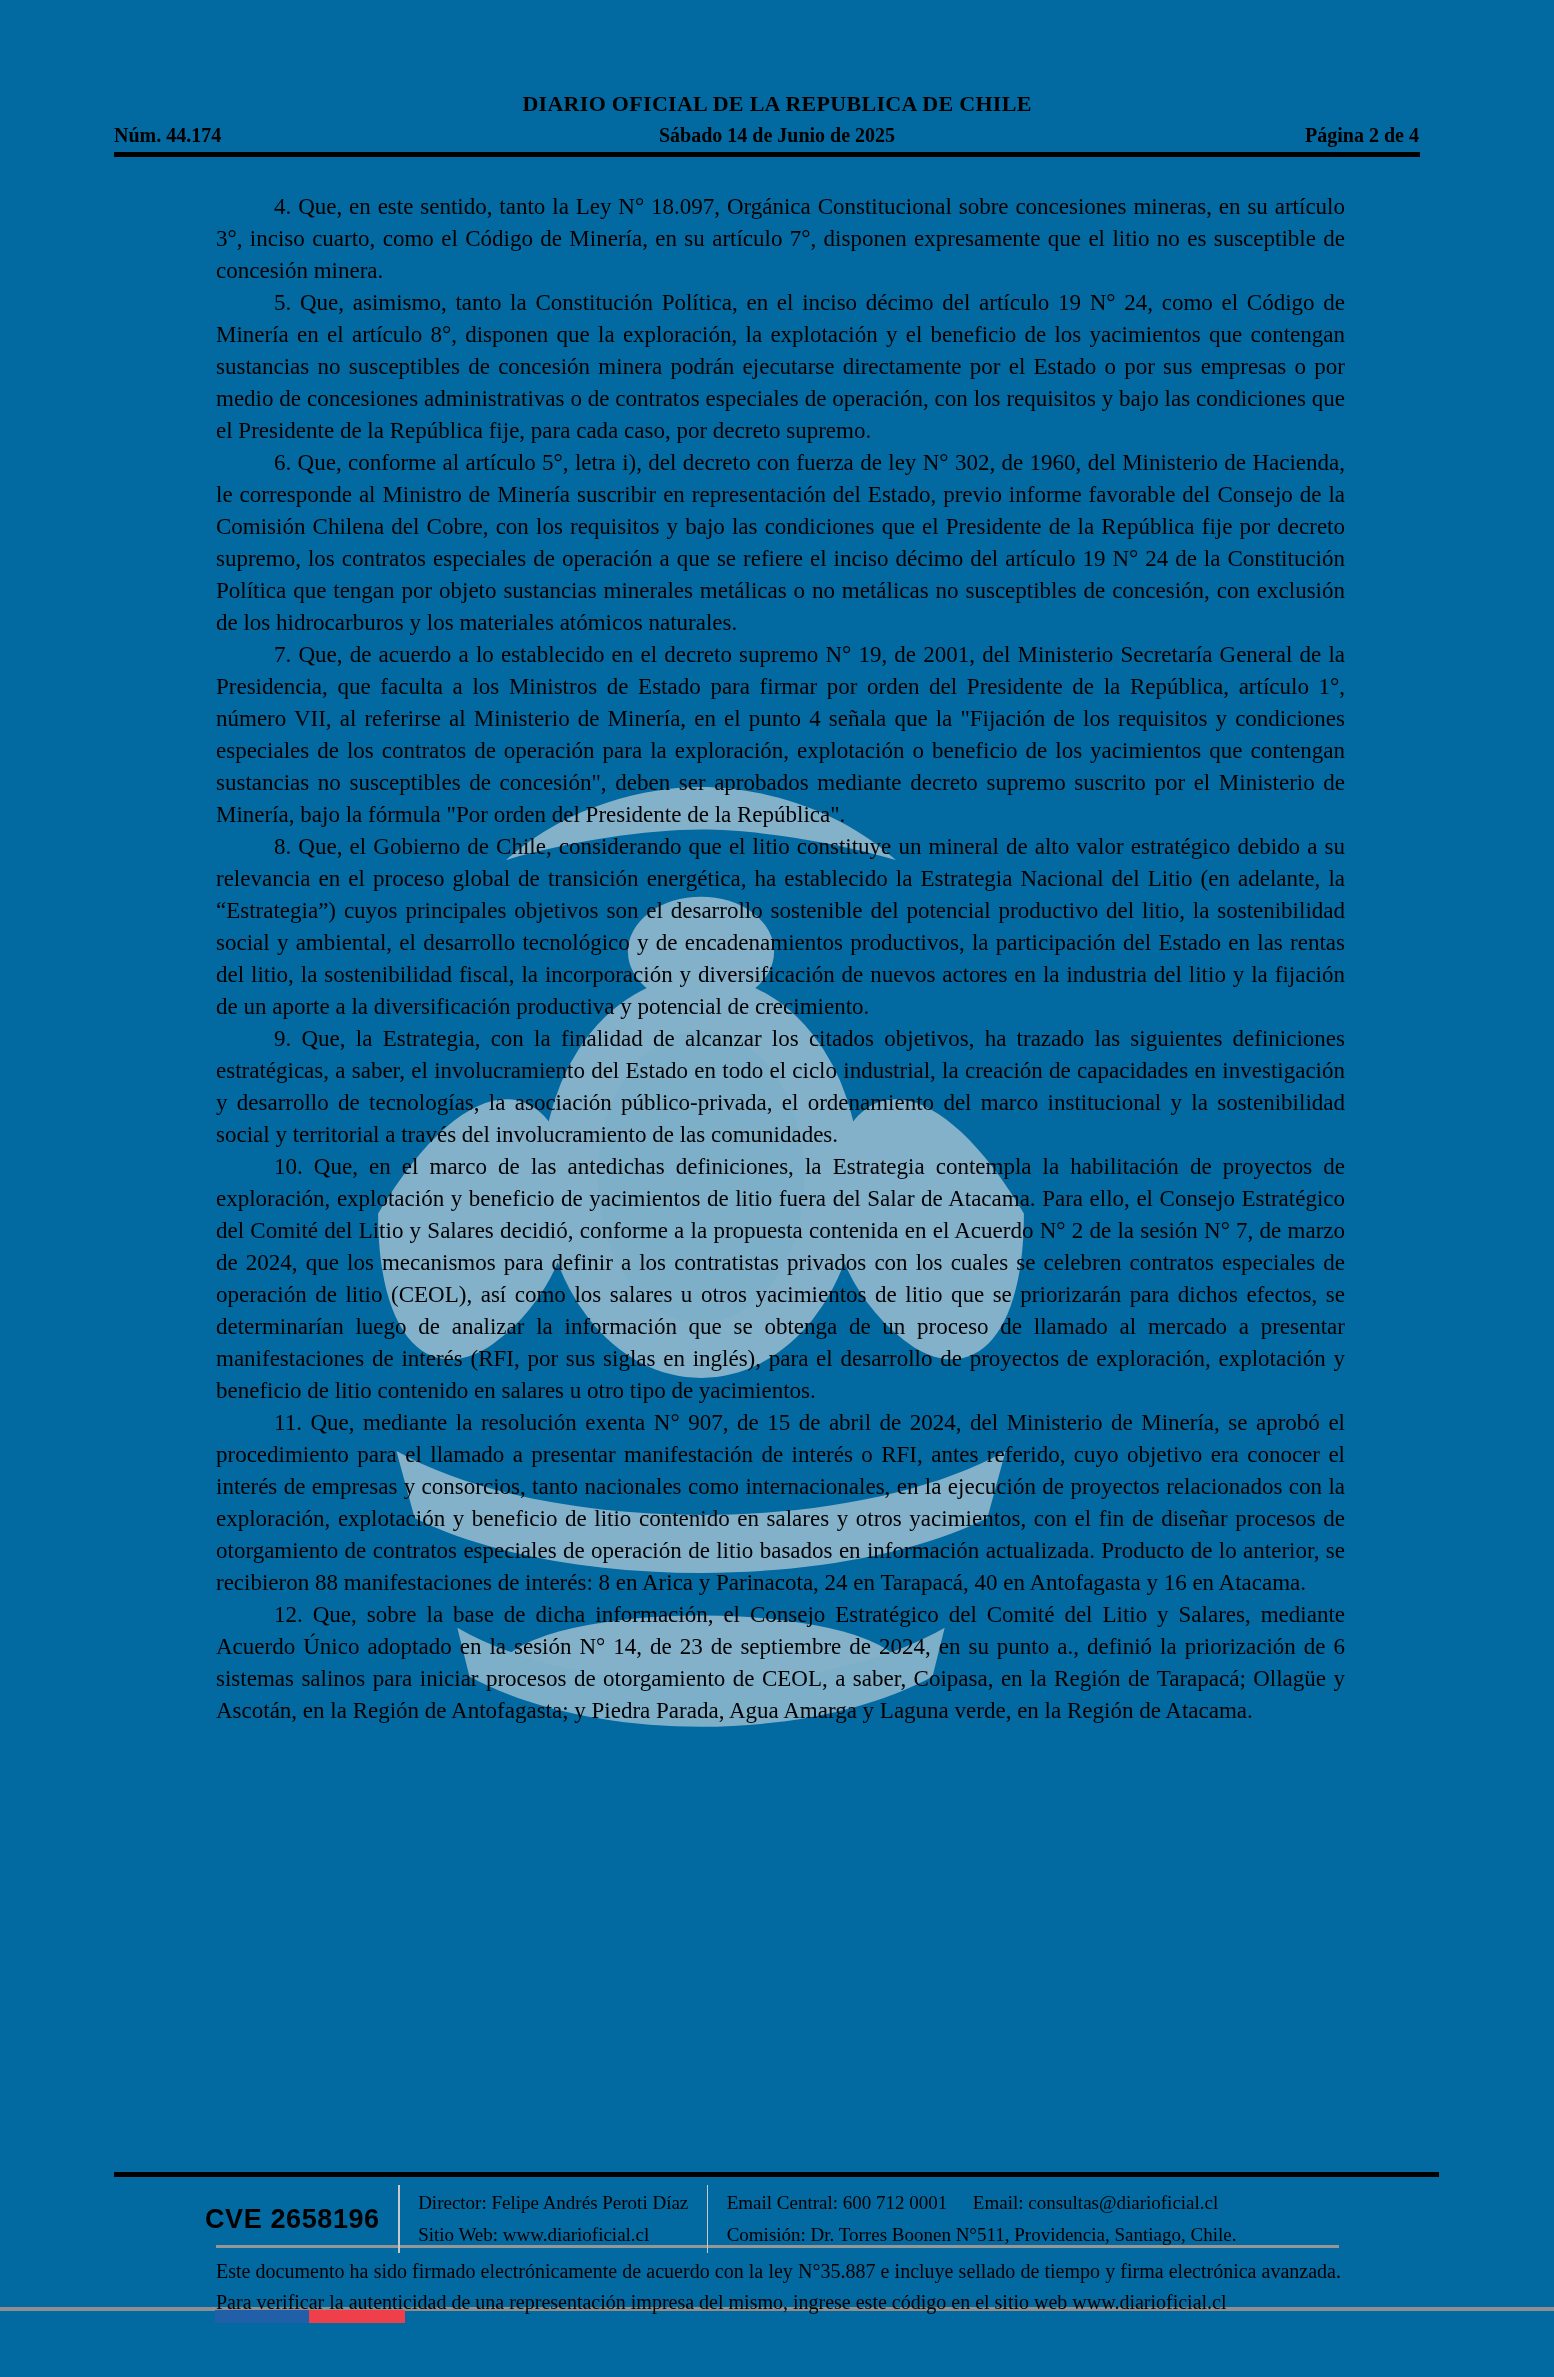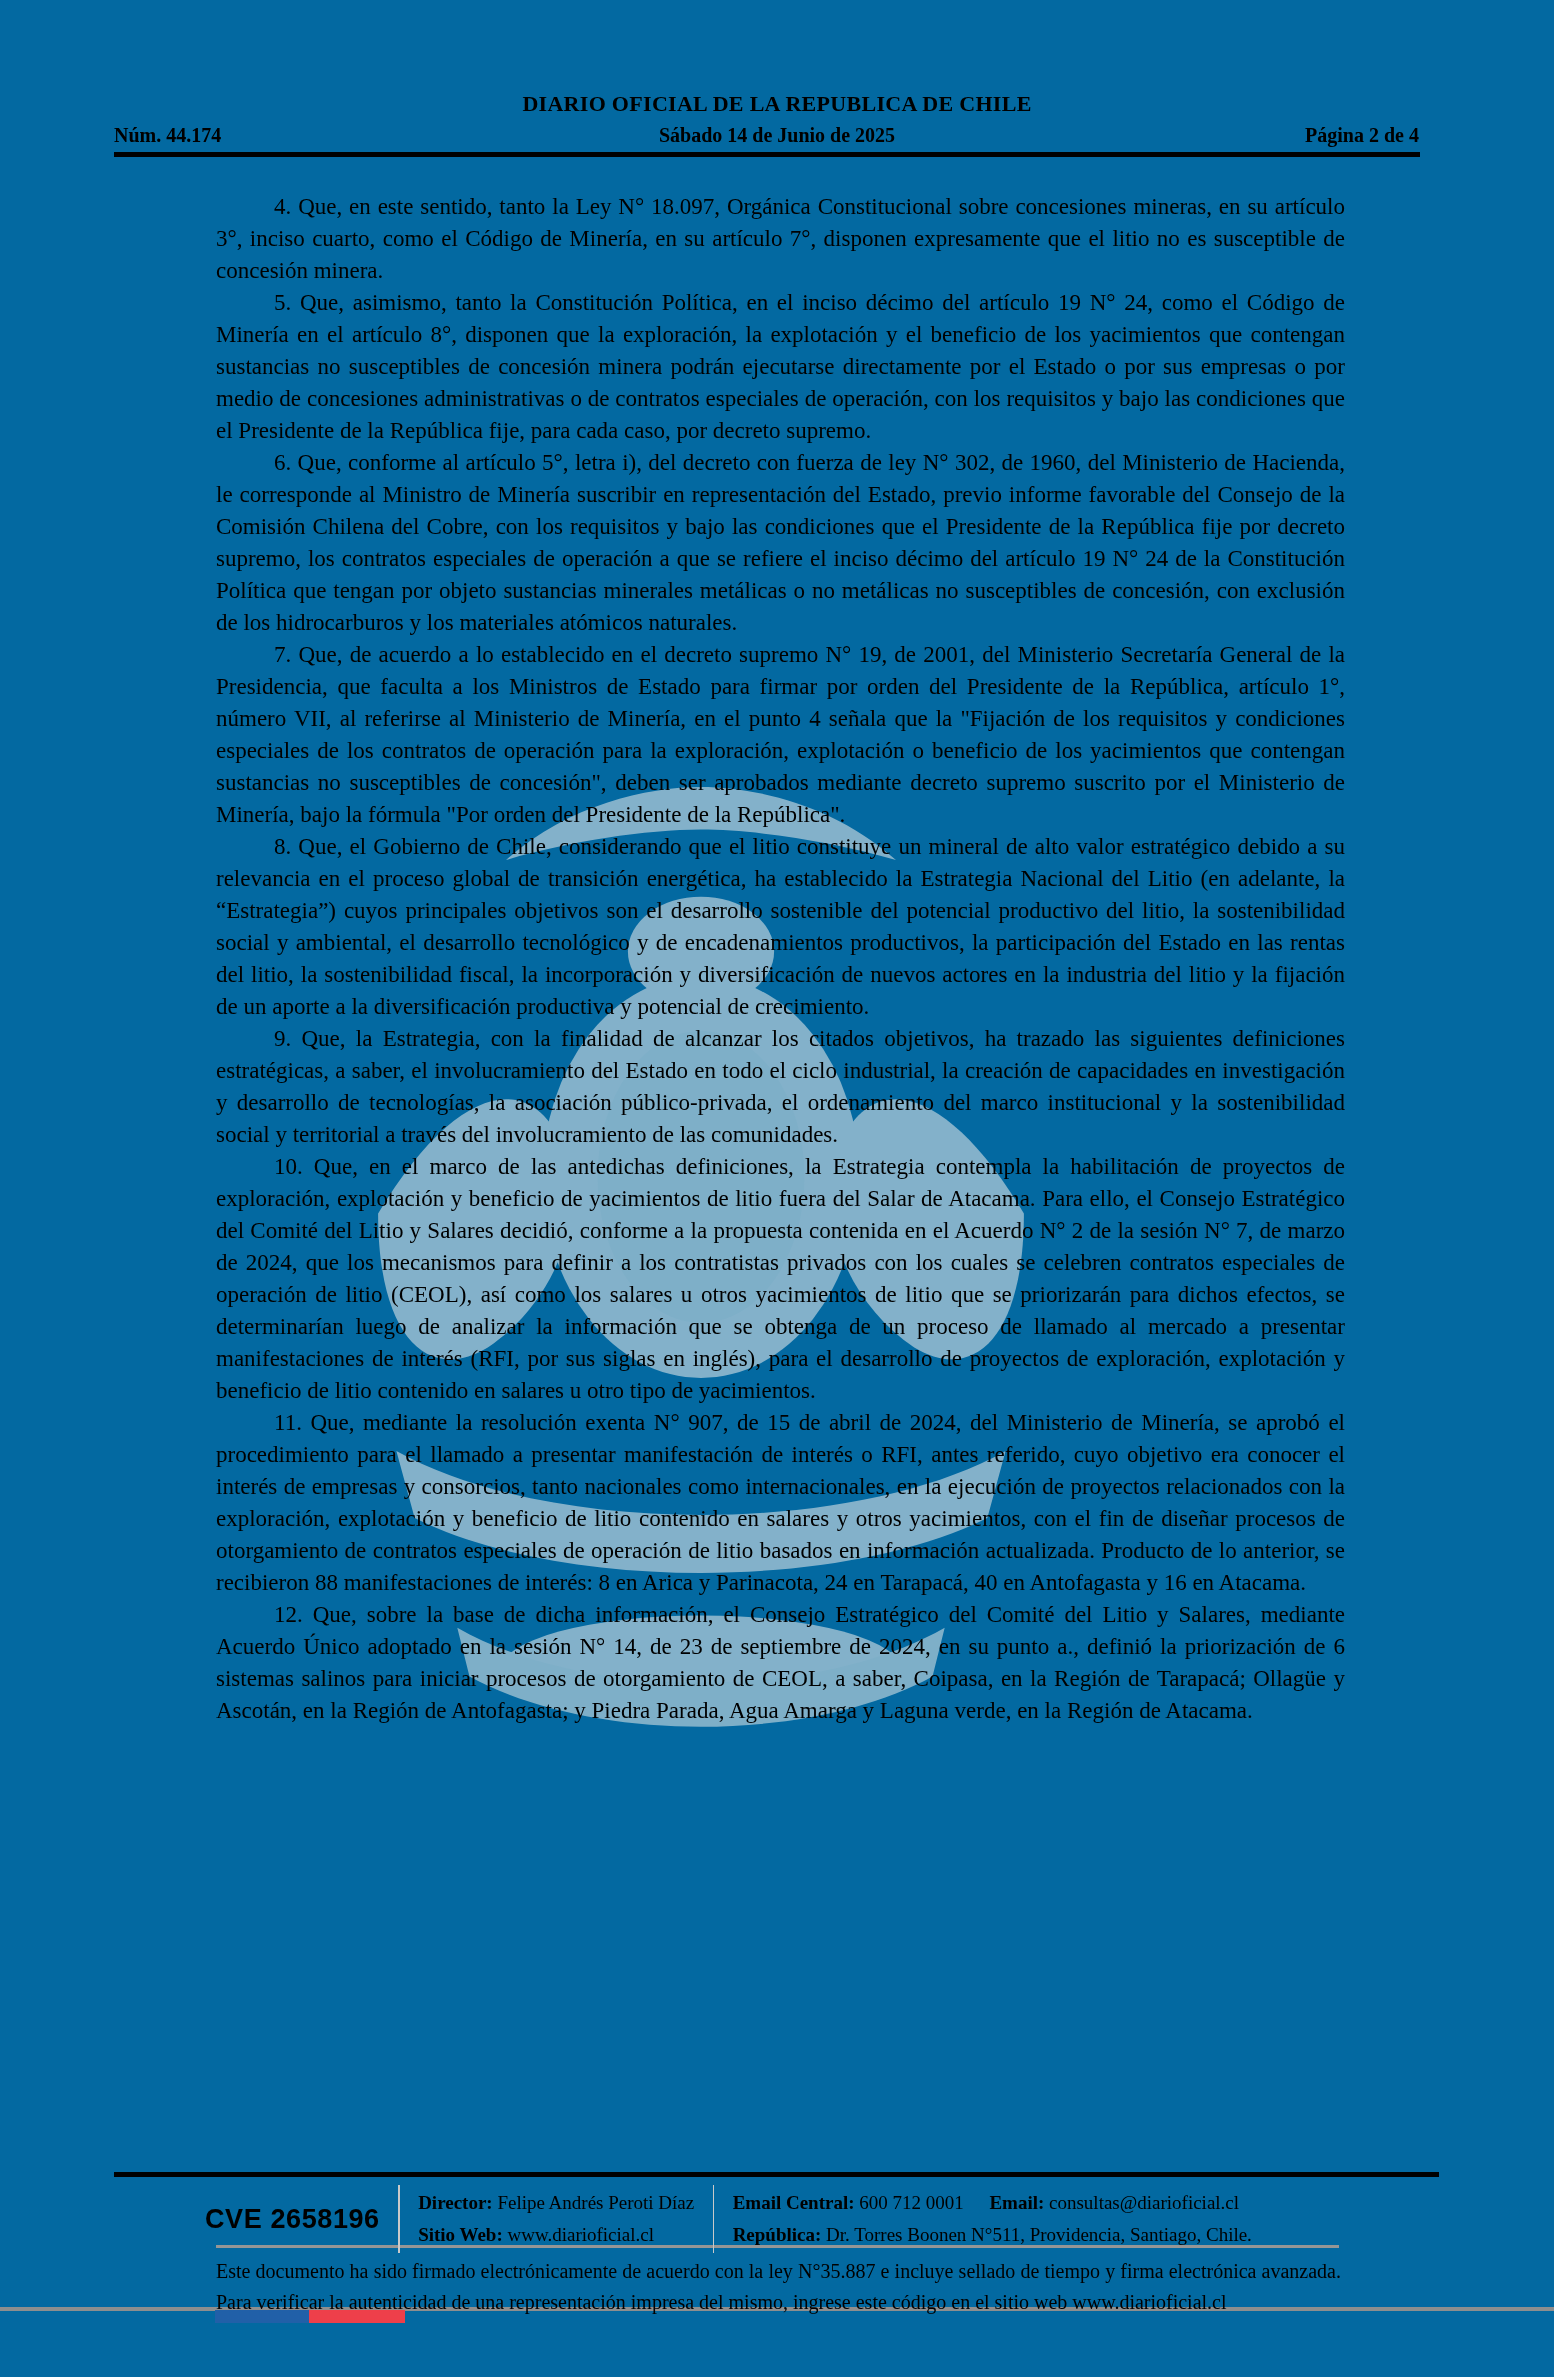--- a/index.html
+++ b/index.html
@@ -97,21 +97,21 @@
     width: 1.8px; height: 68px;
     background: #c9c9c9;
     margin: 0 18.3px;
     flex: none;
   }
   .fcol {
     font-size: 19px;
     line-height: 32px;
     white-space: nowrap;
   }
-  .fcol b { font-weight: bold; }
+  .fcol b { font-weight: normal; }
   .email-pair { display: inline-block; margin-left: 25.6px; }
   .footer-rule-mid {
     position: absolute;
     top: 2245px; left: 216px;
     width: 1123px; height: 3px;
     background: #969696;
   }
   .legal {
     position: absolute;
     top: 2256px; left: 216px;
@@ -182,21 +182,21 @@
   <div class="cve-row">
     <span class="cve-code">CVE 2658196</span>
     <span class="vdiv"></span>
     <span class="fcol">
       <span><b>Director:</b> <span>Felipe Andrés Peroti Díaz</span></span><br>
       <span><b>Sitio Web:</b> <span>www.diarioficial.cl</span></span>
     </span>
     <span class="vdiv"></span>
     <span class="fcol">
       <span><b>Email Central:</b> <span>600 712 0001</span><span class="email-pair"><b>Email:</b> <span>consultas@diarioficial.cl</span></span></span><br>
-      <span><b>República:</b> <span>Dr. Torres Boonen N°511, Providencia, Santiago, Chile.</span></span>
+      <span><b>Comisión:</b> <span>Dr. Torres Boonen N°511, Providencia, Santiago, Chile.</span></span>
     </span>
   </div>
 
   <div class="footer-rule-mid"></div>
 
   <div class="legal">Este documento ha sido firmado electrónicamente de acuerdo con la ley N°35.887 e incluye sellado de tiempo y firma electrónica avanzada. Para verificar la autenticidad de una representación impresa del mismo, ingrese este código en el sitio web www.diarioficial.cl</div>
 
   <div class="footer-rule-bottom"></div>
   <div class="flag-blue" style="background: rgb(33, 96, 168);"></div>
   <div class="flag-red" style="background: rgb(238, 63, 74);"></div>

